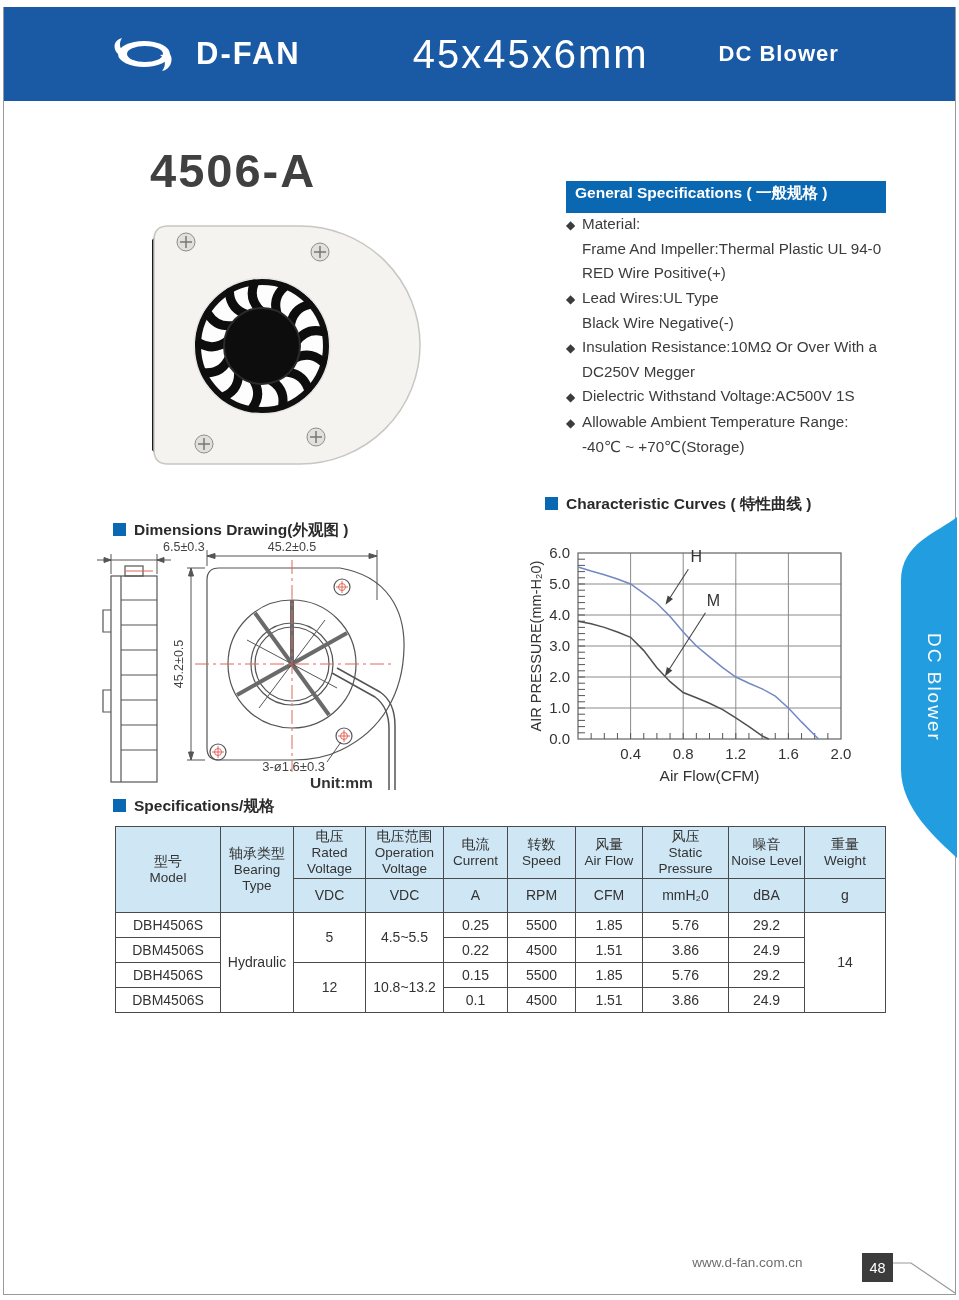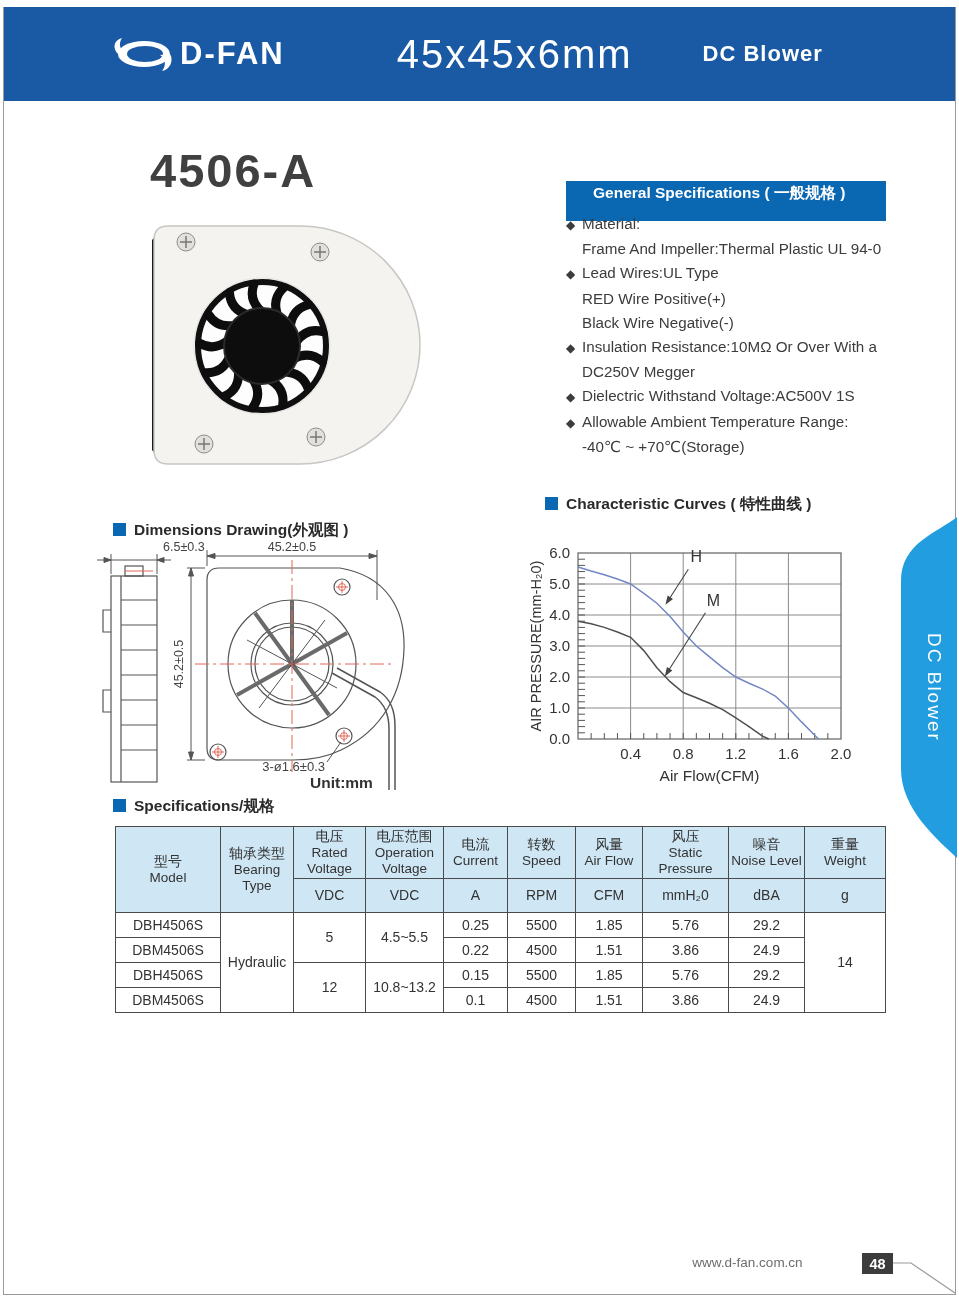--- a/index.html
+++ b/index.html
@@ -4,30 +4,30 @@
 <style>
   html,body{margin:0;padding:0;background:#fff;}
   .page{position:relative;width:959px;height:1300px;background:#fff;overflow:hidden;
         font-family:"Liberation Sans","DejaVu Sans",sans-serif;color:#3b3b3b;}
   .frame{position:absolute;left:3px;right:3px;top:7px;bottom:5px;border:1px solid #9a9a9a;pointer-events:none;}
   
   .hdr{position:absolute;left:4px;right:4px;top:7px;height:94px;background:var(--header_blue);
        display:flex;align-items:center;}
   .logo{display:flex;align-items:center;margin-left:108px;}
   .logo svg{display:block;}
-  .brand{color:#fff;font-size:31px;font-weight:bold;letter-spacing:2px;margin-left:6px;}
+  .brand{color:#fff;font-size:31px;font-weight:bold;letter-spacing:2px;margin-left:22px;}
   .sizetitle{color:#fff;font-size:40px;font-weight:400;letter-spacing:2px;margin-left:112px;}
   .cat{color:#fff;font-size:22px;font-weight:600;margin-left:70px;letter-spacing:1px;}
   
   .model-title{position:absolute;left:150px;top:143px;font-size:47px;font-weight:600;
                letter-spacing:2px;color:#404040;}
   .photo{position:absolute;left:140px;top:216px;}
   
-  .gs-bar{position:absolute;left:566px;top:181px;width:320px;height:40px;background:var(--section_blue);
-          color:#fff;font-size:15.5px;font-weight:bold;line-height:24px;padding-left:27px;box-sizing:border-box;}
+  .gs-bar{position:absolute;left:566px;top:181px;width:320px;height:32px;background:var(--section_blue);
+          color:#fff;font-size:15.5px;font-weight:bold;line-height:24px;padding-left:9px;box-sizing:border-box;}
   .gs-list{position:absolute;left:566px;top:212px;width:346px;font-size:15.2px;line-height:24.2px;color:#3c3c3c;}
   .gs-line{white-space:nowrap;padding-left:16px;}
   .gs-line .dia{display:inline-block;width:16px;margin-left:-16px;font-size:12px;color:#3c3c3c;}
   
   .sec-title{position:absolute;font-size:15.5px;font-weight:600;color:#2a2a2a;white-space:nowrap;}
   .sq{display:inline-block;width:13px;height:13px;background:var(--section_blue);
       margin-right:8px;vertical-align:-1px;}
   
   .drawing{position:absolute;left:95px;top:540px;}
   .chart{position:absolute;left:528px;top:540px;}
@@ -44,22 +44,22 @@
   table.spec th,table.spec td{border:1px solid #4a4a4a;text-align:center;vertical-align:middle;padding:0 2px;}
   table.spec{border:1.5px solid #3a3a3a;}
   table.spec thead th{background:var(--table_header_bg);font-weight:400;}
   table.spec thead tr.names th{height:50px;}
   table.spec thead tr.units th{height:33px;}
   table.spec thead .zh{display:block;font-size:14px;line-height:1.3;}
   table.spec thead .en{display:block;font-size:13.5px;line-height:1.2;}
   table.spec tbody td{height:24px;background:#fff;}
   
   .site{position:absolute;left:640px;top:1255px;width:215px;text-align:center;font-size:13.5px;color:#6d6d6d;}
-  .pageno{position:absolute;left:862px;top:1253px;width:31px;height:21px;background:#3c3c3c;color:#fff;
-          font-size:14.5px;font-weight:bold;display:flex;align-items:center;justify-content:center;}
+  .pageno{position:absolute;left:862px;top:1253px;width:31px;height:29px;background:#3c3c3c;color:#fff;
+          font-size:14.5px;font-weight:normal;display:flex;align-items:center;justify-content:center;}
   .overlay{position:absolute;left:0;top:0;pointer-events:none;}
 </style>
 </head>
 <body>
 
 <div class="page">
   <div class="frame"></div>
 
   <div class="hdr">
     <div class="logo">
@@ -113,22 +113,22 @@
         <path d="M58,228 h12 M64,222 v12"></path>
           <path d="M170,221 h12 M176,215 v12"></path>
       </g>
     </g>
   </svg>
 
   <div class="gs-bar">General Specifications ( 一般规格 )</div>
   <div class="gs-list">
     <div class="gs-line"><span class="dia">◆</span><span>Material:</span></div>
     <div class="gs-line"><span>Frame And Impeller:Thermal Plastic UL 94-0</span></div>
+    <div class="gs-line"><span>RED Wire Positive(+)</span></div>
     <div class="gs-line"><span class="dia">◆</span><span>Lead Wires:UL Type</span></div>
-    <div class="gs-line"><span>RED Wire Positive(+)</span></div>
     <div class="gs-line"><span>Black Wire Negative(-)</span></div>
     <div class="gs-line"><span class="dia">◆</span><span>Insulation Resistance:10MΩ Or Over With a</span></div>
     <div class="gs-line"><span>DC250V Megger</span></div>
     <div class="gs-line"><span class="dia">◆</span><span>Dielectric Withstand Voltage:AC500V 1S</span></div>
     <div class="gs-line"><span class="dia">◆</span><span>Allowable Ambient Temperature Range:</span></div>
     <div class="gs-line"><span>-40℃ ~ +70℃(Storage)</span></div>
   </div>
 
   <div class="sec-title" style="left:113px;top:494px;margin-top:26px;">
     <span class="sq"></span><span>Dimensions Drawing(外观图 )</span>

